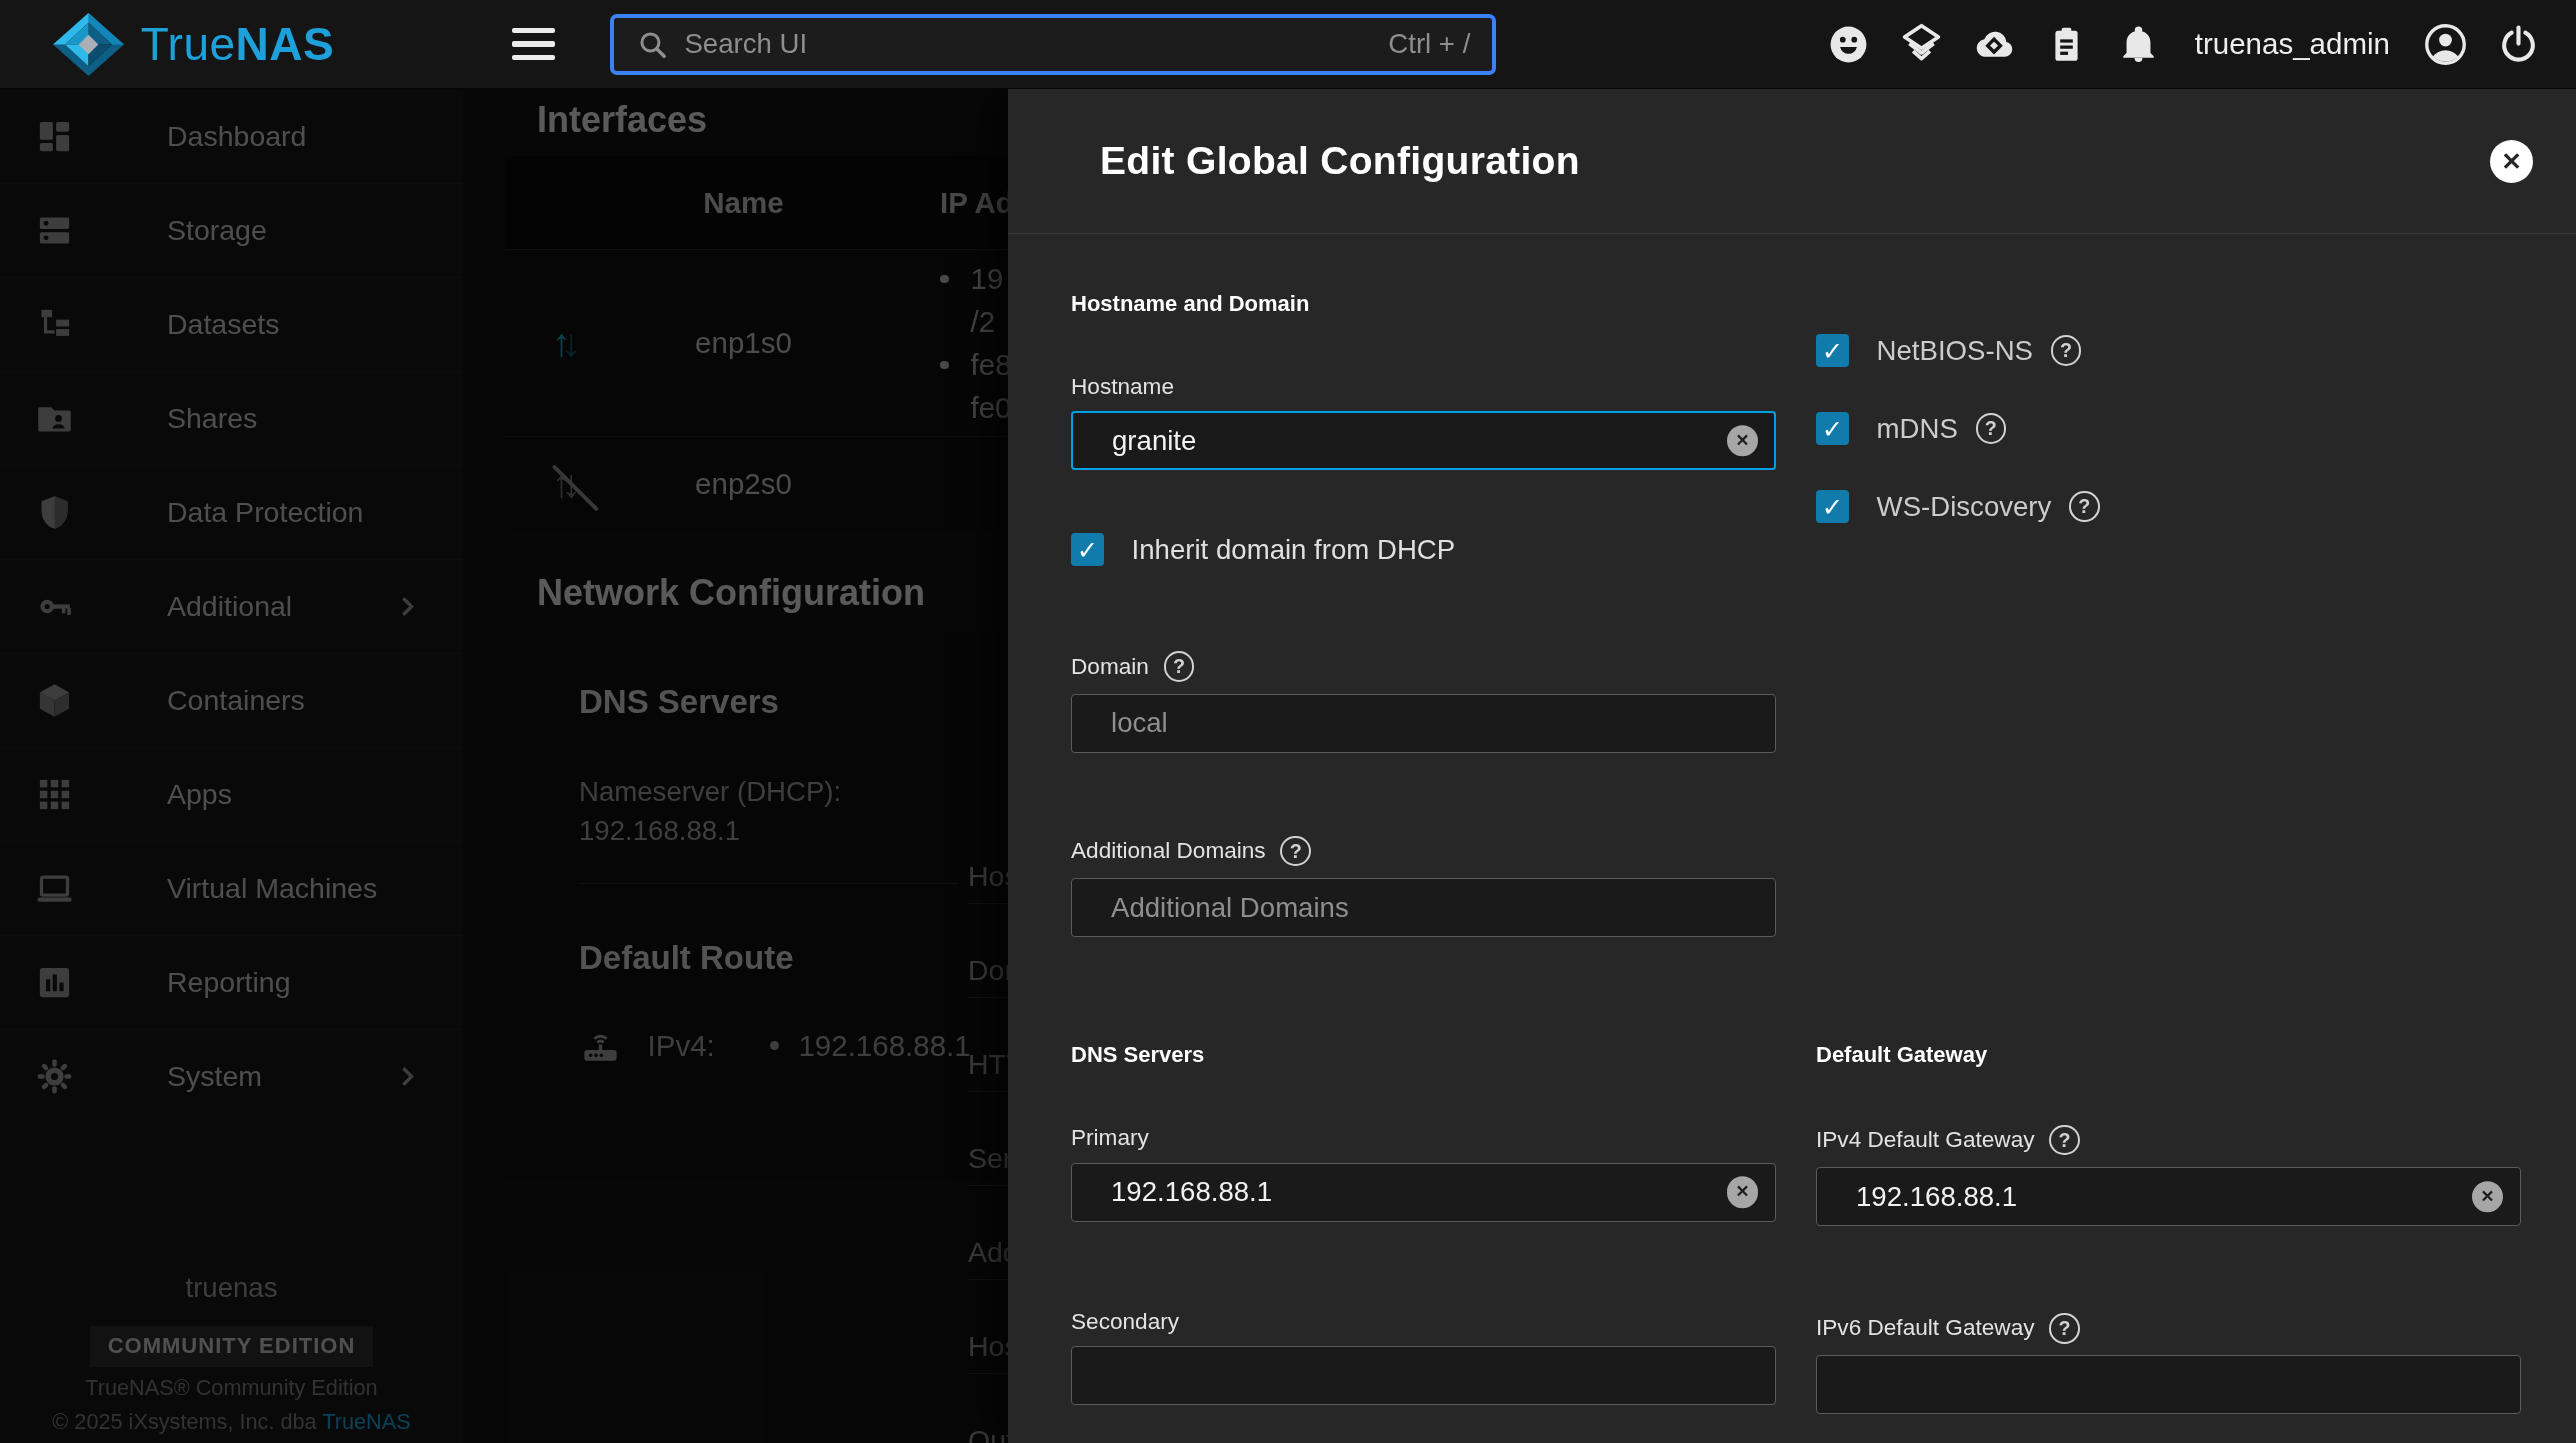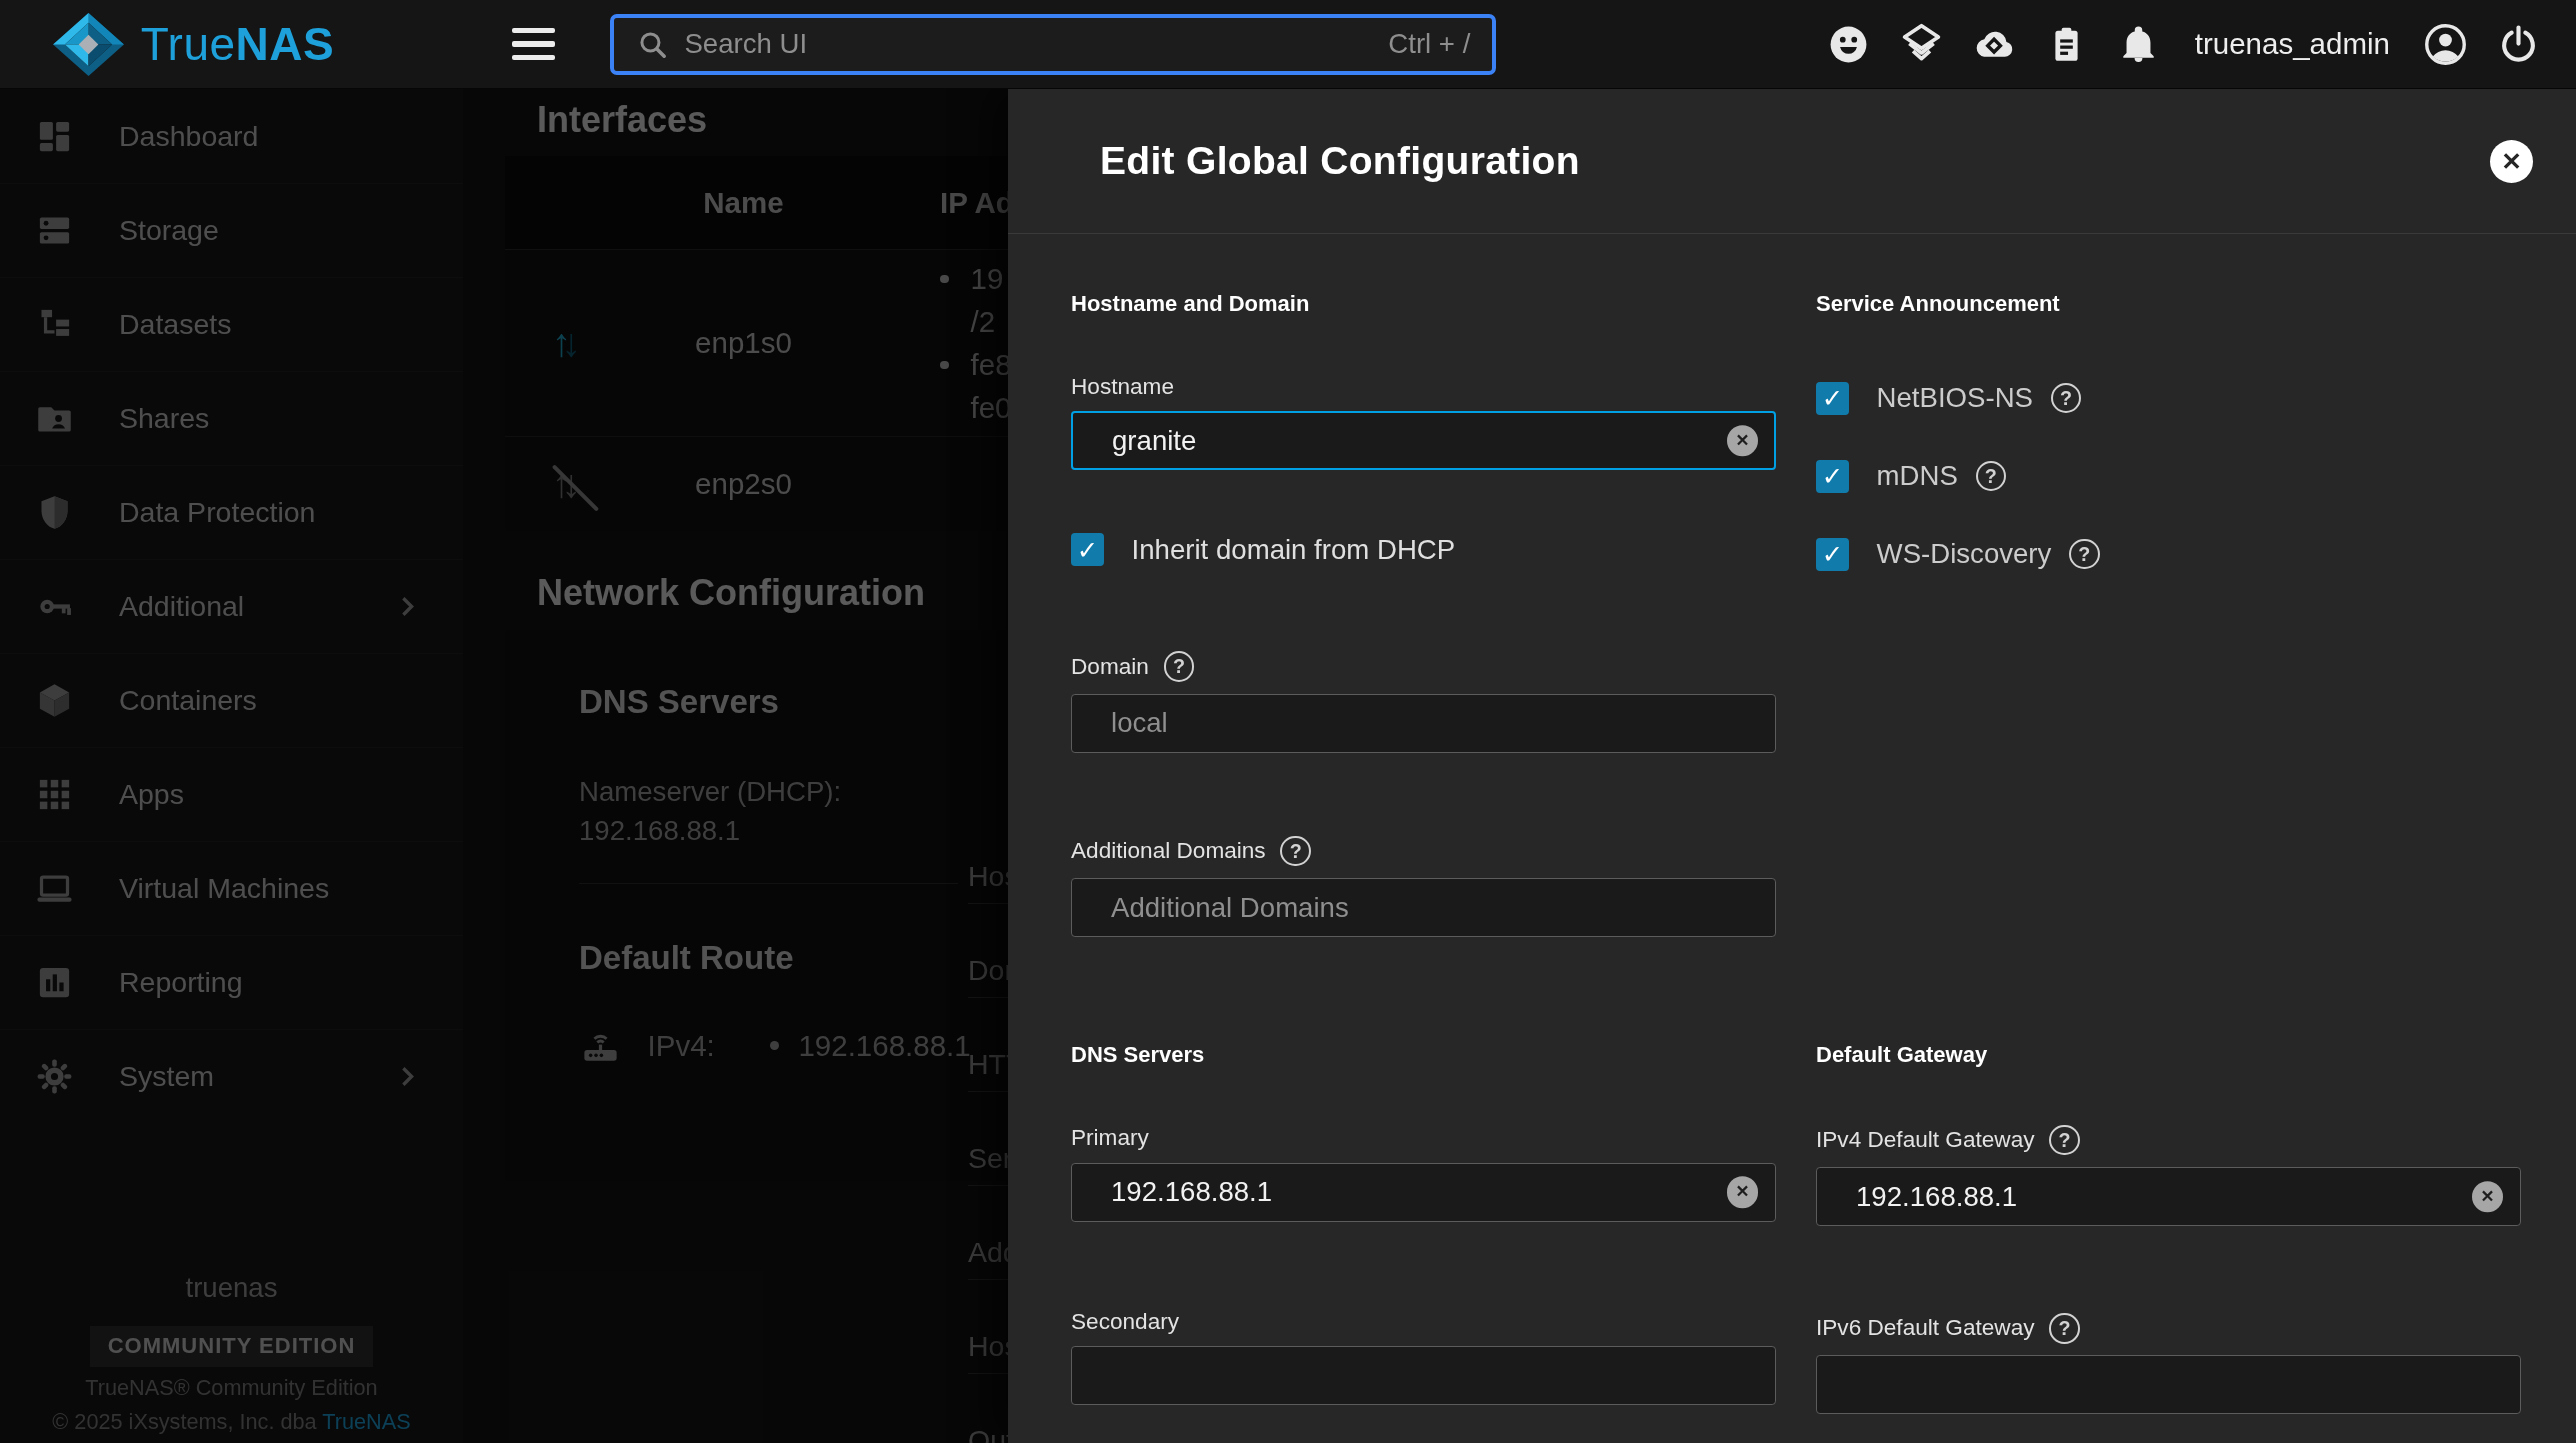--- a/index.html
+++ b/index.html
@@ -25,21 +25,21 @@
   .top-right { margin-left:auto; display:flex; align-items:center; gap:27.6px; padding-right:35px; }
   .tb-icon { width:45px; height:45px; display:flex; align-items:center; justify-content:center; cursor:pointer; }
   .username { color:#eeeeee; font-size:29.5px; margin:0 5.9px; cursor:pointer; }
 
   
   .body { position:absolute; top:89px; left:0; right:0; bottom:0; display:flex; }
 
   
   .sidebar { width:463px; background:#171717; position:relative; flex:none; }
   .nav-item { height:94px; display:flex; align-items:center; padding:0 39px 0 35px;
-    border-top:1px solid rgba(255,255,255,0.045); cursor:pointer; }
+    border-top:1px solid rgba(255,255,255,0.045); cursor:pointer;gap:48px; }
   .nav-item:first-child { border-top:none; }
   .nav-item svg { flex:none; }
   .nav-label { color:#c3c3c3; font-size:28.5px; margin-left:45px; }
   .nav-chev { margin-left:auto; }
 
   .side-footer { position:absolute; left:0; right:0; bottom:7.9px; text-align:center; }
   .sf-host { color:#9a9a9a; font-size:27.6px; }
   .sf-badge { display:inline-block; margin-top:21.7px; background:#2f2f2f; color:#c9c9c9;
     font-size:22px; font-weight:700; letter-spacing:1px; padding:7.9px 17.7px; }
   .sf-line { color:#7d7d7d; font-size:21.7px; margin-top:7.9px; }
@@ -453,21 +453,20 @@
             <span class="help">
                 <span>?</span>
               </span>
           </div>
           <div class="f-input">
             <input type="text" placeholder="Additional Domains" style="">
           </div>
         </div>
 
         <div class="svc">
-          <h2 class="sec-h" style="margin-bottom:0;">Service Announcement</h2>
 
           <div class="cb-row first-cb">
             <span class="cb">
                 <span>✓</span>
               </span>
             <span class="cb-label">NetBIOS-NS</span>
             <span class="help">
                 <span>?</span>
               </span>
           </div>

